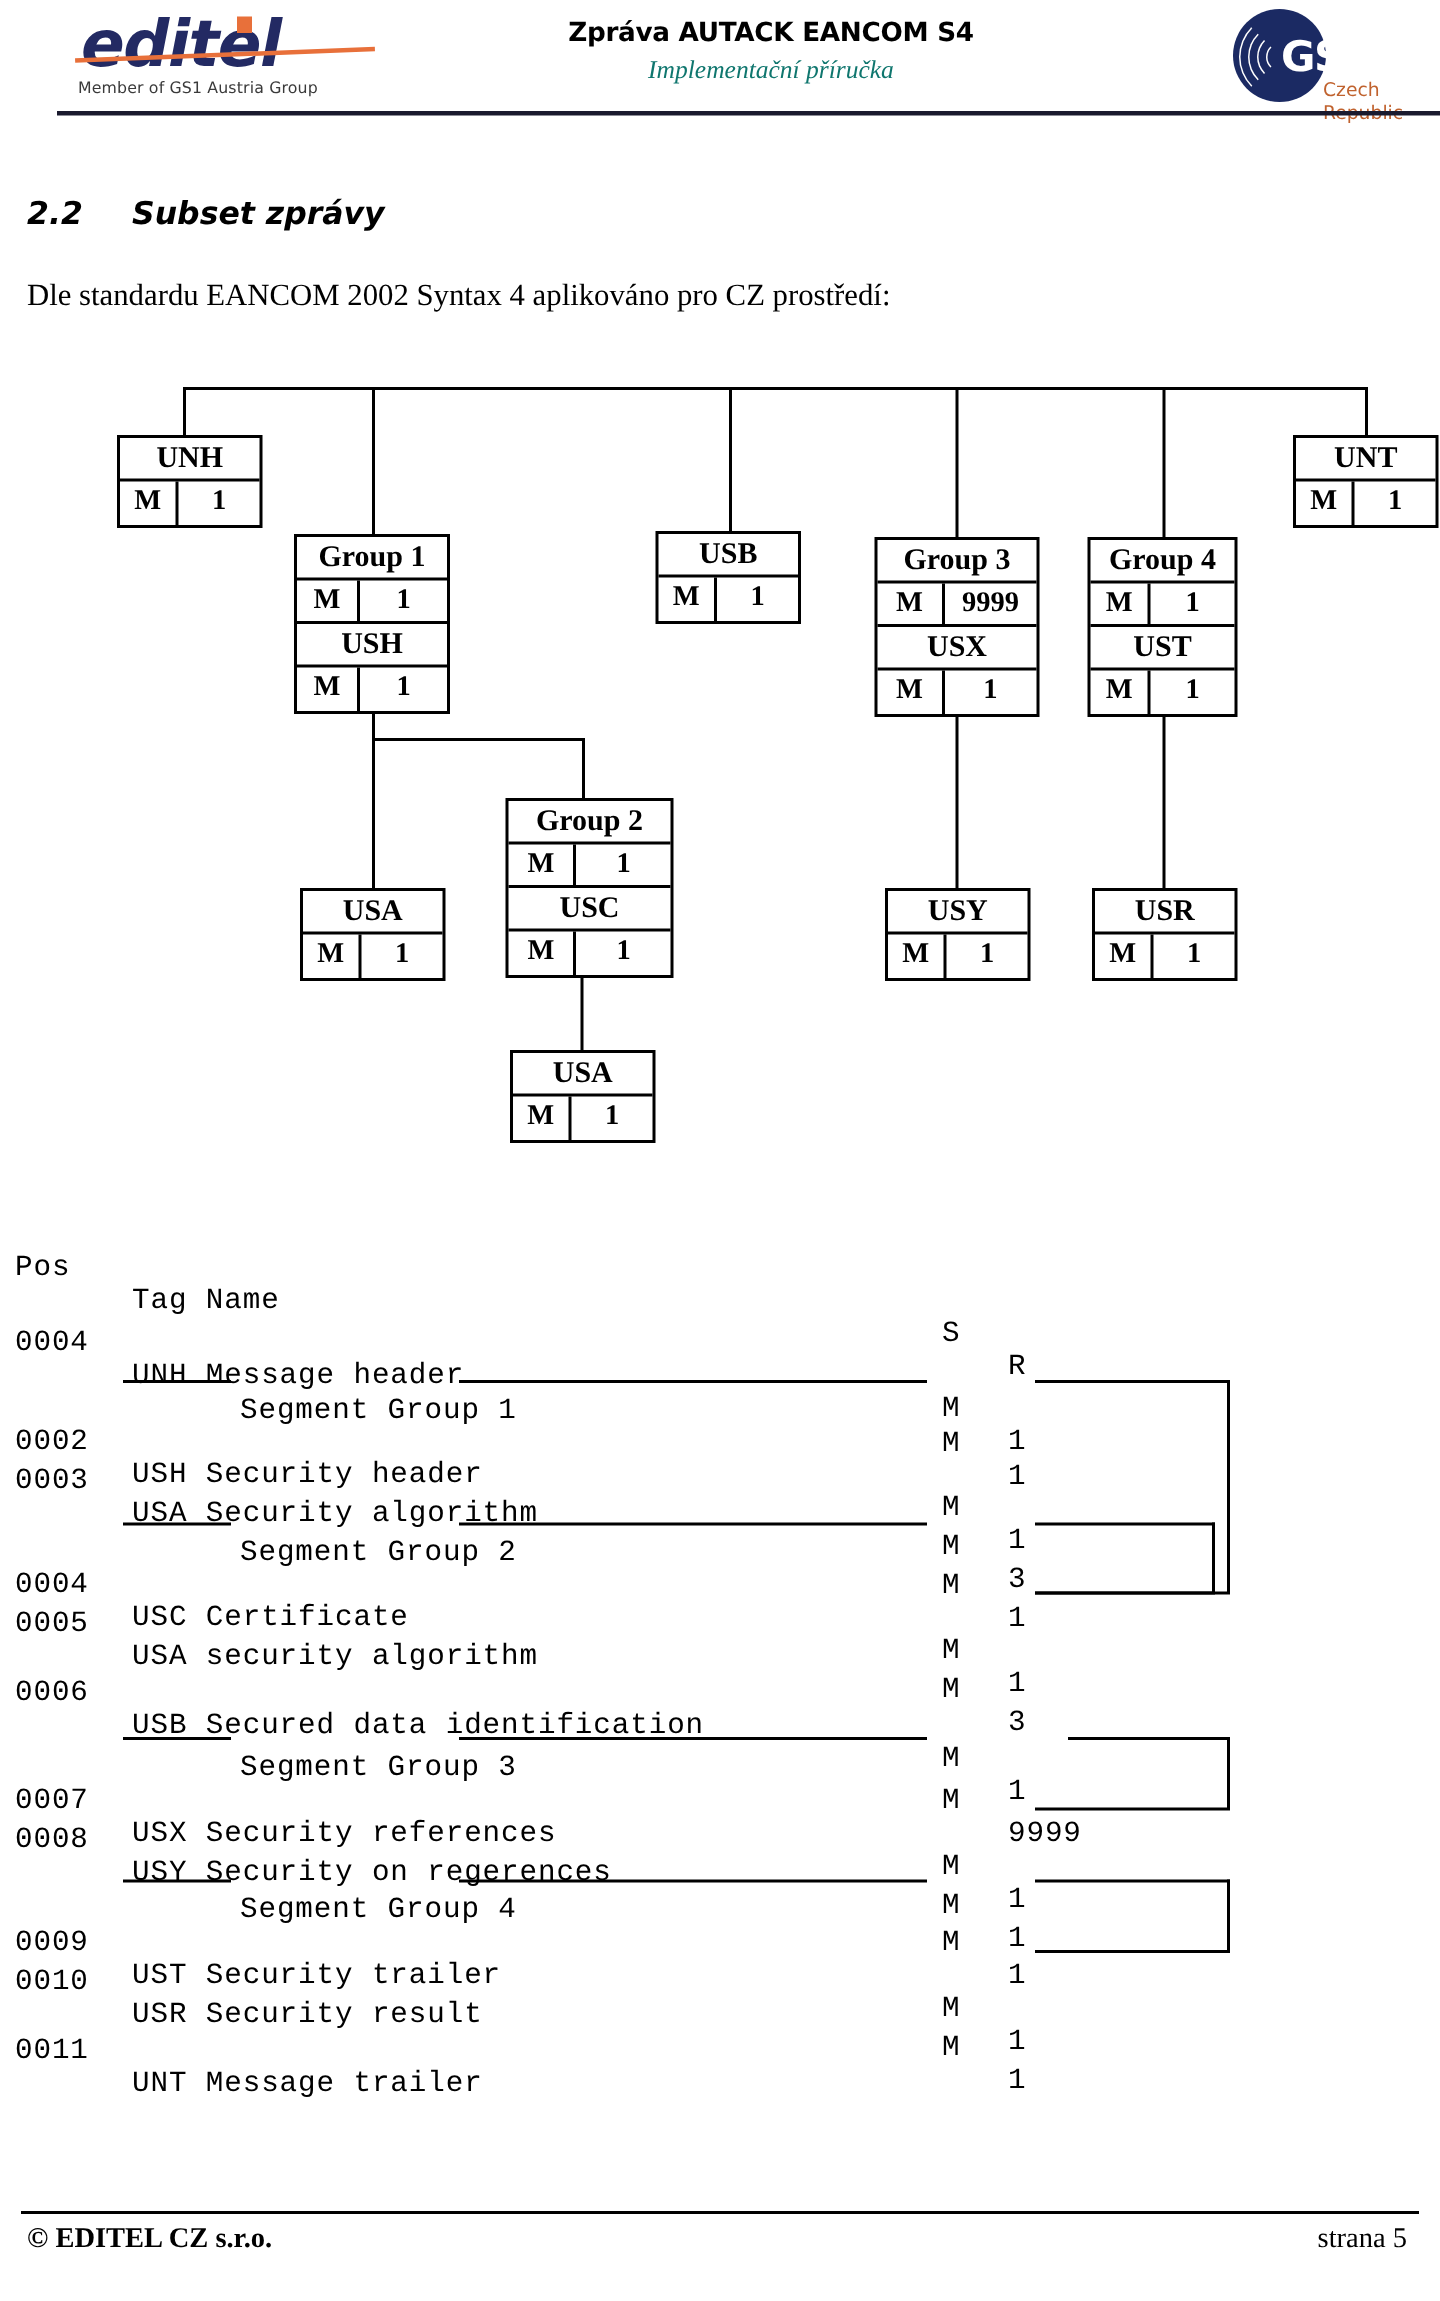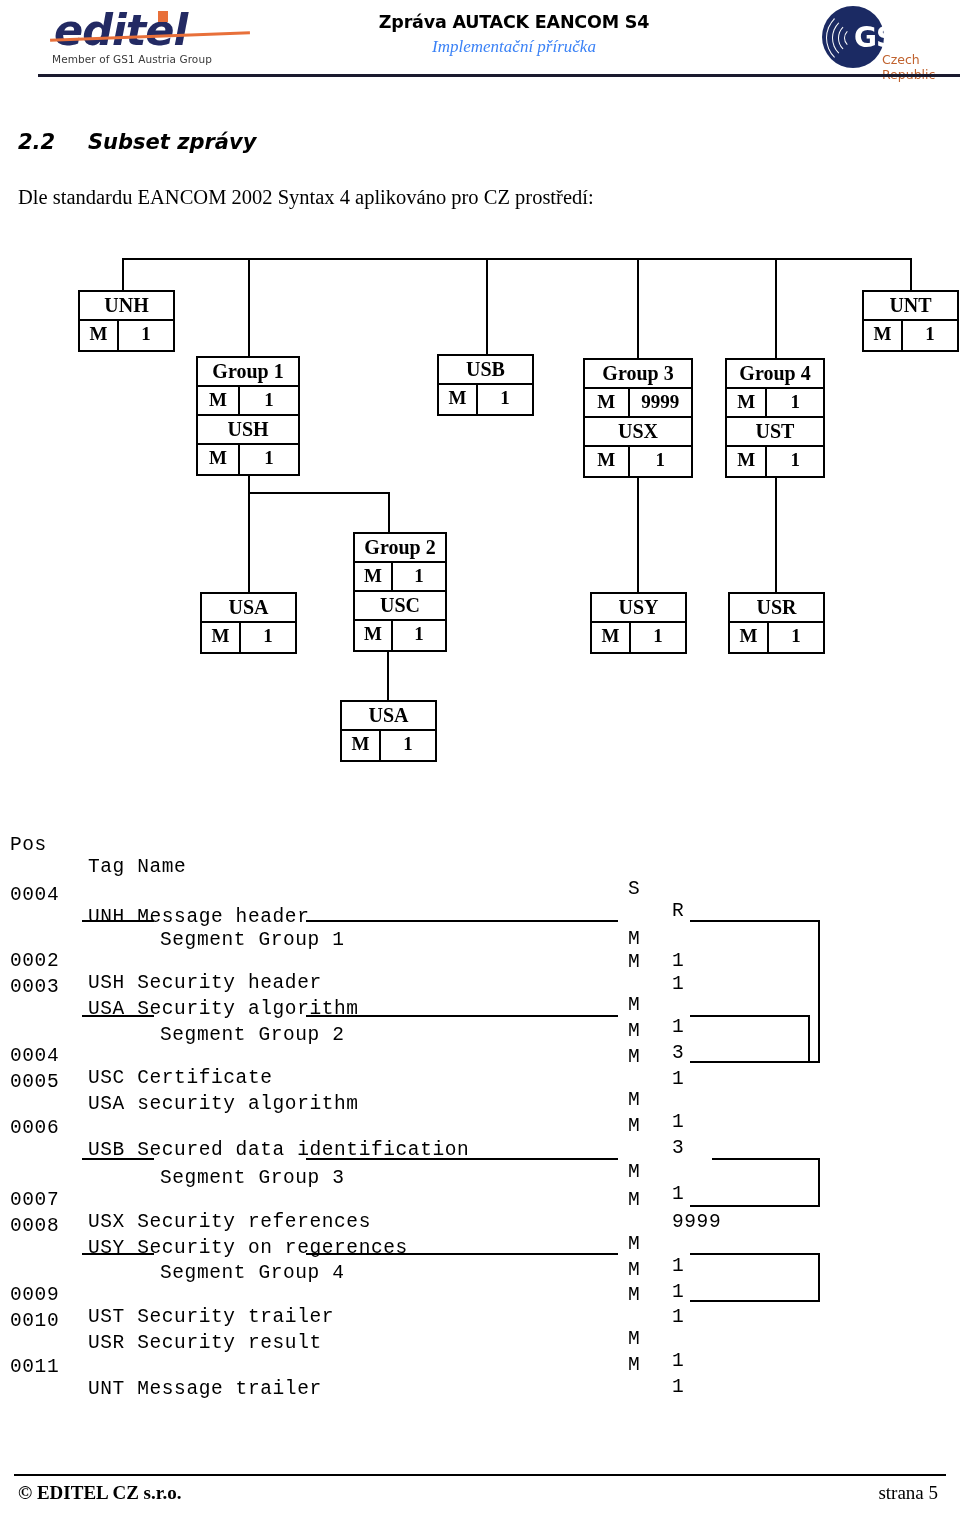--- a/index.html
+++ b/index.html
@@ -80,21 +80,21 @@
     font-weight: bold;
     font-size: 17.5px;
     color: #000;
     letter-spacing: -0.2px;
   }
   #hdr-subtitle {
     margin-top: 5px;
     font-family: "Liberation Serif", serif;
     font-style: italic;
     font-size: 17px;
-    color: #3b82f6;
+    color: #0f766e;
   }
 
   
   #gs1-logo {
     position: absolute;
     left: 790px; top: 4px;
     width: 150px; height: 70px;
   }
   #gs1-circle {
     position: absolute;
@@ -371,21 +371,21 @@
   <div class="line vline" style="left:388px; top:242px; height:40px;"></div>
 
   <div class="node" style="left:200px; top:342px; width:97px;">
     <div class="node-title">USA</div>
     <div class="node-mr">
       <span class="m-cell">M</span>
       <span class="r-cell">1</span>
     </div>
   </div>
 
-  <div class="node" style="left:353px; top:282px; width:94px;">
+  <div class="node" style="left:337px; top:282px; width:112px;">
     <div class="node-title">Group 2</div>
     <div class="node-mr stack-sep">
       <span class="m-cell">M</span>
       <span class="r-cell">1</span>
     </div>
     <div class="node-title">USC</div>
     <div class="node-mr">
       <span class="m-cell">M</span>
       <span class="r-cell">1</span>
     </div>

